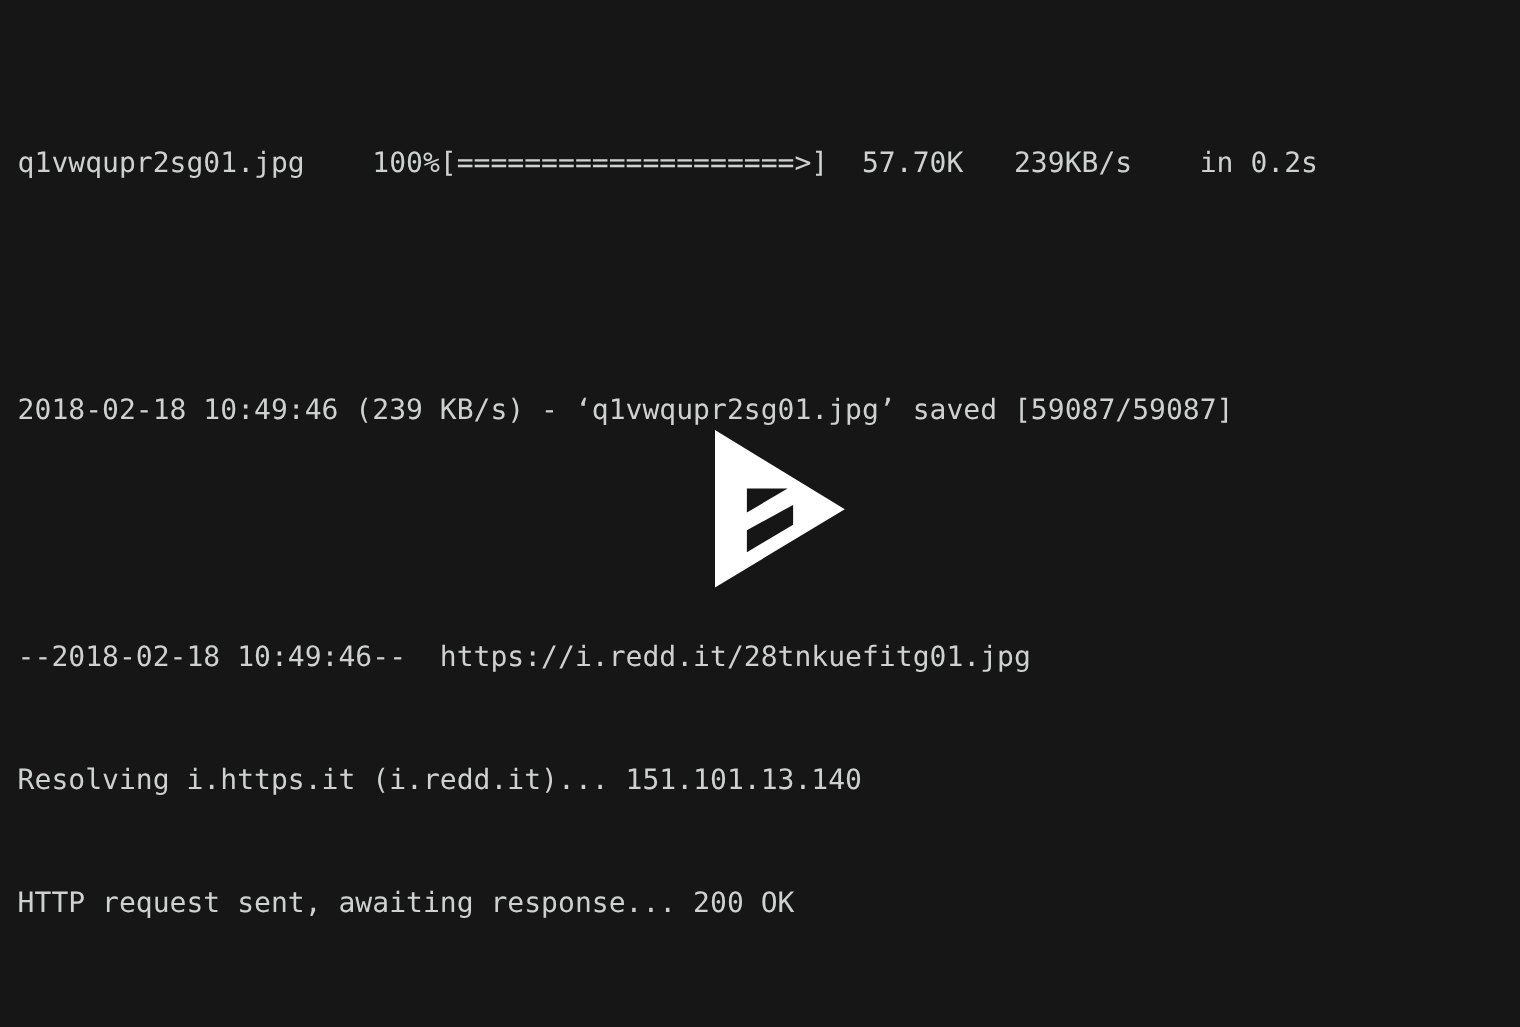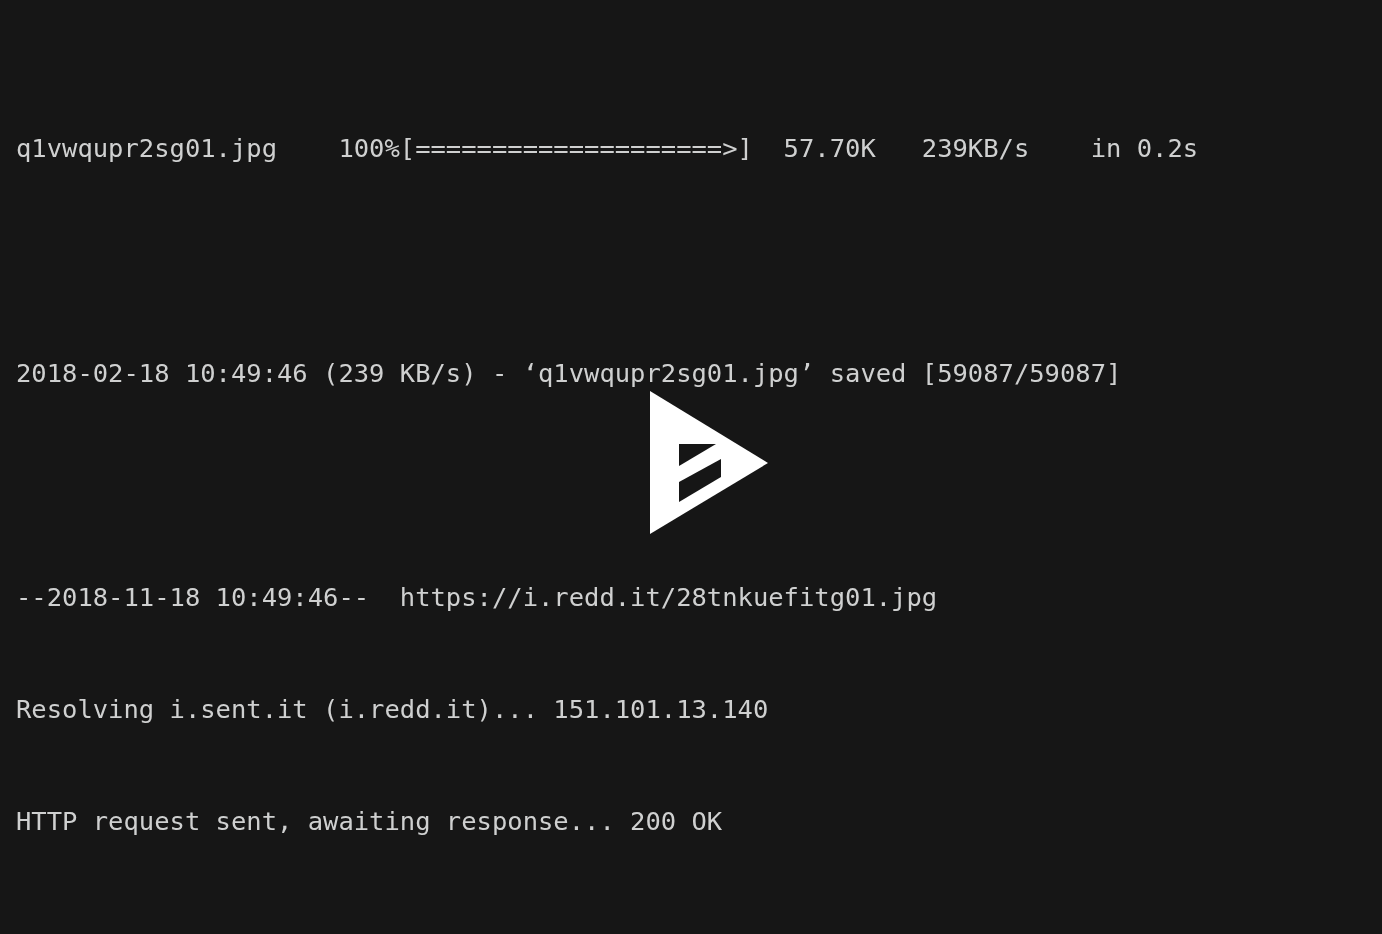--- a/index.html
+++ b/index.html
@@ -49,22 +49,22 @@
 <body>
 
 <div id="screen">
 
   <div id="term">
 
     <div class="line">q1vwqupr2sg01.jpg    100%[====================&gt;]  57.70K   239KB/s    in 0.2s</div>
     <div class="blank"></div>
     <div class="line">2018-02-18 10:49:46 (239 KB/s) - ‘q1vwqupr2sg01.jpg’ saved [59087/59087]</div>
     <div class="blank"></div>
-    <div class="line">--2018-11-18 10:49:46--  https://i.redd.it/28tnkuefitg01.jpg</div>
-    <div class="line">Resolving i.sent.it (i.redd.it)... 151.101.13.140</div>
+    <div class="line">--2018-02-18 10:49:46--  https://i.redd.it/28tnkuefitg01.jpg</div>
+    <div class="line">Resolving i.https.it (i.redd.it)... 151.101.13.140</div>
     <div class="line">HTTP request sent, awaiting response... 200 OK</div>
     
     
     
     
     
     
     
 
     

